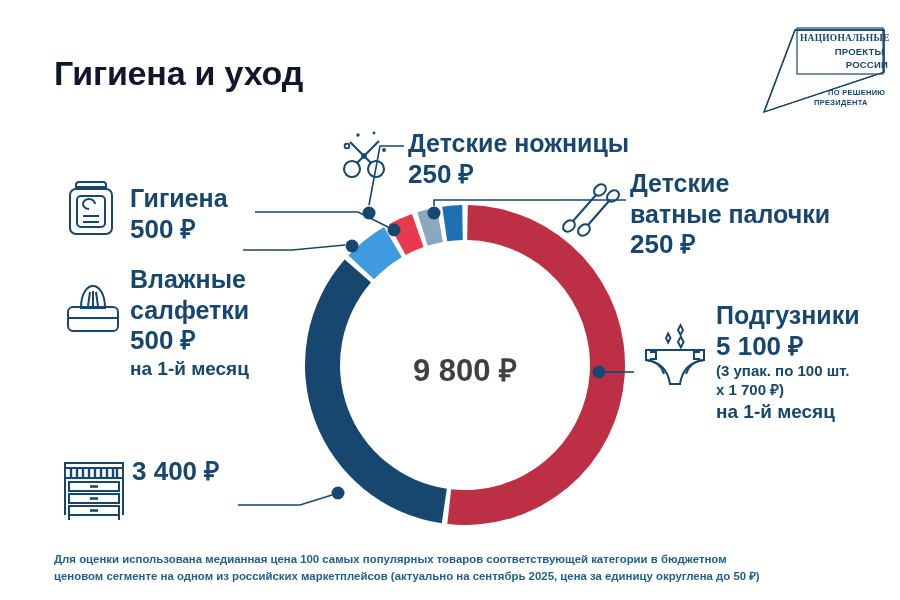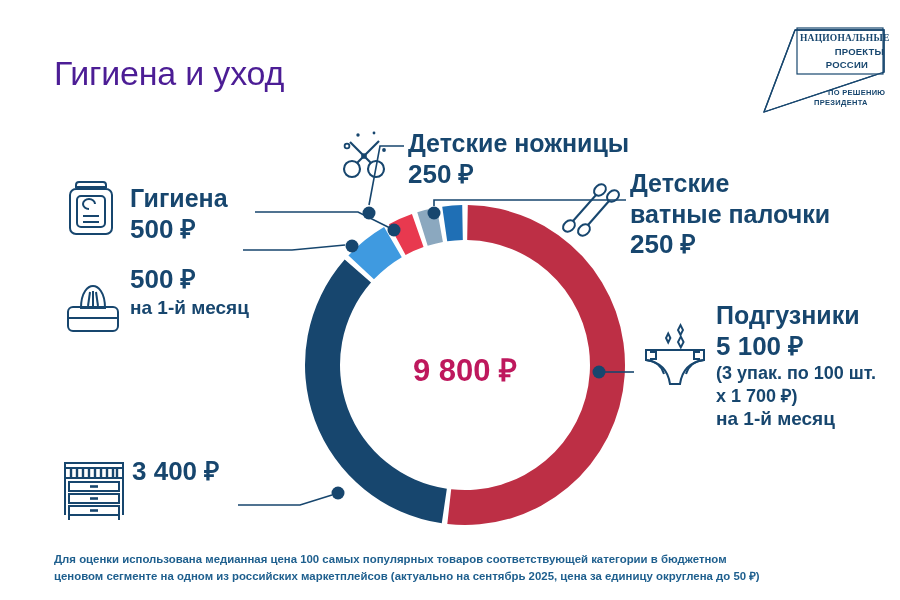--- a/index.html
+++ b/index.html
@@ -20,22 +20,22 @@
     inset: 0;
     background: #ffffff;
   }
 
   
   #page-title {
     position: absolute;
     left: 54px;
     top: 54px;
     font-size: 34px;
-    font-weight: normal;
-    color: #4c1d95;
+    font-weight: bold;
+    color: #0f172a;
     letter-spacing: -0.2px;
     white-space: nowrap;
   }
 
   
   #logo {
     position: absolute;
     left: 760px;
     top: 22px;
     width: 130px;
@@ -46,21 +46,21 @@
     position: absolute;
     color: #17466e;
     font-weight: bold;
     font-size: 9.5px;
     letter-spacing: 0.2px;
     text-align: right;
     white-space: nowrap;
   }
   .logo-line1 { left: 40px; top: 11px; width: 84px; font-family: Liberation Serif, serif; }
   .logo-line2 { left: 40px; top: 24px; width: 84px; }
-  .logo-line3 { left: 24px; top: 37px; width: 84px; }
+  .logo-line3 { left: 44px; top: 37px; width: 84px; }
   .logo-sub1, .logo-sub2 {
     position: absolute;
     color: #17466e;
     font-weight: bold;
     font-size: 7.5px;
     letter-spacing: 0.3px;
     text-align: left;
     white-space: nowrap;
   }
   .logo-sub1 { left: 54px; top: 66px; padding-left: 14px; }
@@ -77,21 +77,21 @@
 
   
   #center-total {
     position: absolute;
     left: 370px;
     top: 348px;
     width: 190px;
     text-align: center;
     font-size: 31px;
     font-weight: bold;
-    color: #be185d;
+    color: #404040;
     white-space: nowrap;
   }
 
   
   #leader-lines {
     position: absolute;
     inset: 0;
     pointer-events: none;
   }
 
@@ -106,21 +106,21 @@
     line-height: 1.22;
     white-space: pre-line;
   }
   .callout .label-price {
     font-size: 26px;
     font-weight: bold;
     line-height: 1.22;
     white-space: nowrap;
   }
   .callout .label-note {
-    font-size: 18px;
+    font-size: 15px;
     font-weight: bold;
     line-height: 1.25;
     white-space: pre-line;
   }
   .callout .label-period {
     font-size: 19px;
     font-weight: bold;
     line-height: 1.25;
     white-space: nowrap;
   }
@@ -278,20 +278,22 @@
         <path d="M19 26 C19 10 26 4 31 4 C36 4 43 10 43 26 Z"></path>
         <line x1="26" y1="24" x2="28" y2="10"></line>
         <line x1="31" y1="24" x2="31" y2="9"></line>
         <line x1="36" y1="24" x2="34" y2="10"></line>
         <path d="M6 30 a5 5 0 0 1 5 -5 h40 a5 5 0 0 1 5 5 v14 a5 5 0 0 1 -5 5 h-40 a5 5 0 0 1 -5 -5 z"></path>
         <line x1="6" y1="36" x2="56" y2="36"></line>
       </g>
     </svg>
   </div>
   <div class="callout" id="callout-wipes">
+    <div class="label-title">Влажные
+салфетки</div>
     <div class="label-price">500 ₽</div>
     <div class="label-period">на 1-й месяц</div>
   </div>
 
   <div class="icon-box" id="icon-table">
     <svg width="68" height="68" viewBox="0 0 68 68">
       <g fill="none" stroke="#17466e" stroke-width="2">
         <rect x="5" y="8" width="58" height="5"></rect>
         <line x1="5" y1="8" x2="5" y2="60"></line>
         <line x1="63" y1="8" x2="63" y2="60"></line>

